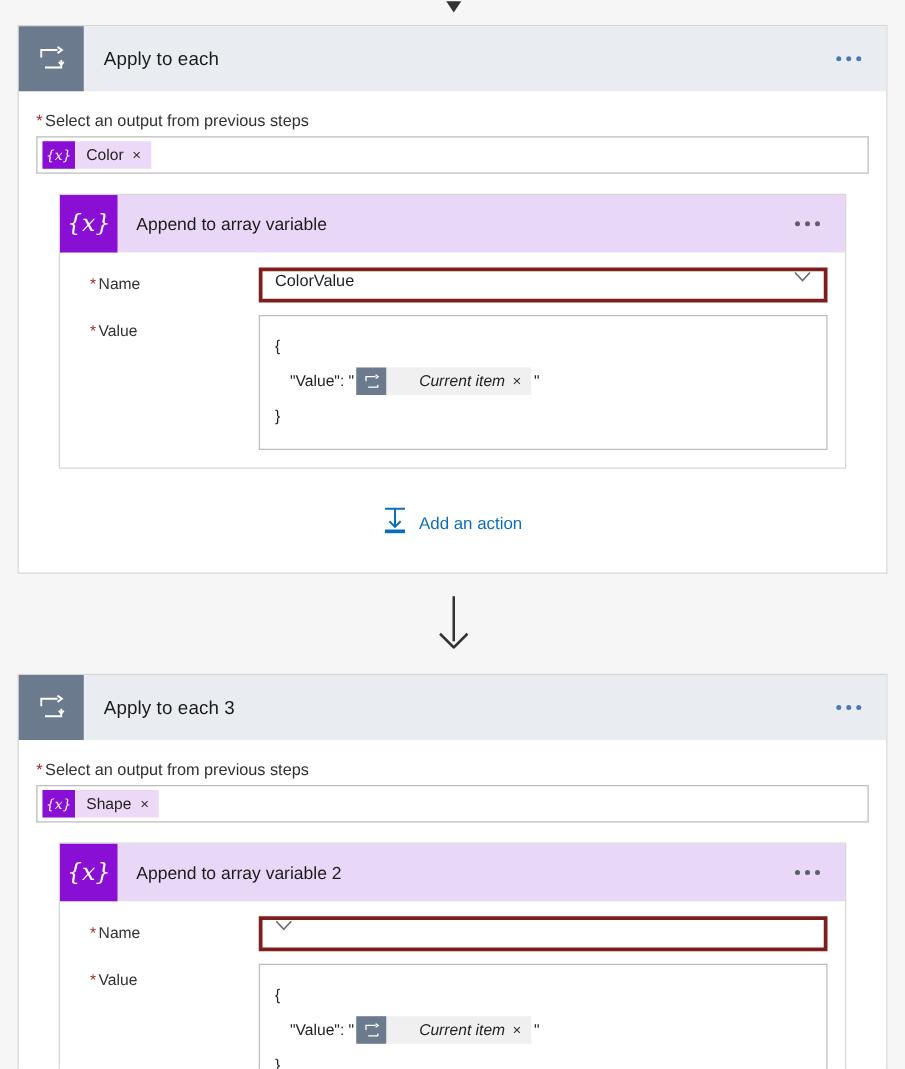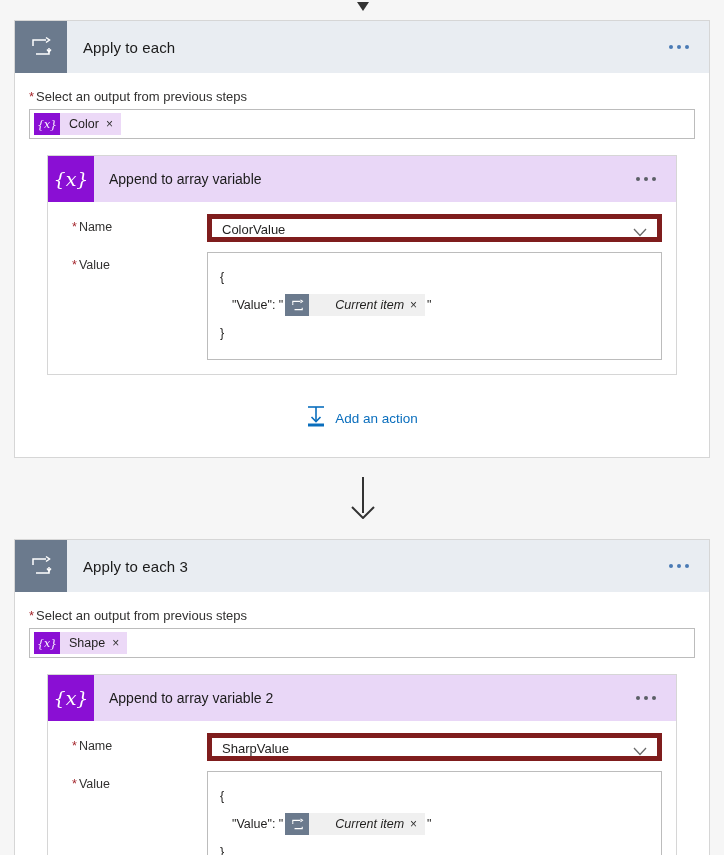--- a/index.html
+++ b/index.html
@@ -187,25 +187,25 @@
     width: 145px;
     flex: 0 0 145px;
     font-size: 12.5px;
     padding-top: 6px;
     box-sizing: border-box;
     padding-left: 10px;
   }
   .form-control { flex: 1 1 auto; }
 
   .select-box {
-    border: 5px solid #7f1d1d;
+    border: 3px solid #7f1d1d;
     background: #fff;
     height: 28px;
     display: flex;
-    align-items: flex-end;
+    align-items: flex-start;
     padding: 0 10px;
     box-sizing: border-box;
     font-size: 13px;
     color: #201f1e;
   }
   .select-box span:first-child { flex: 1 1 auto; }
   .chev { color: #6b6b6b; flex: 0 0 auto; display: flex; }
 
   .code-box {
     border: 1px solid #bcbcbc;
@@ -418,21 +418,20 @@
           </div>
       </div>
       <div class="action-body">
 
         <div class="form-row">
           <div class="form-label">
             <span class="req">*</span><span>Name</span>
           </div>
           <div class="form-control">
             <div class="select-box">
-              <span>SharpValue</span>
               <span class="chev">
                 <svg width="14" height="9" viewBox="0 0 14 9" fill="none" stroke="#6b6b6b" stroke-width="1.3">
                     <path d="M1 1 L7 7.5 L13 1"></path>
                   </svg>
               </span>
             </div>
           </div>
         </div>
 
         <div class="form-row">

